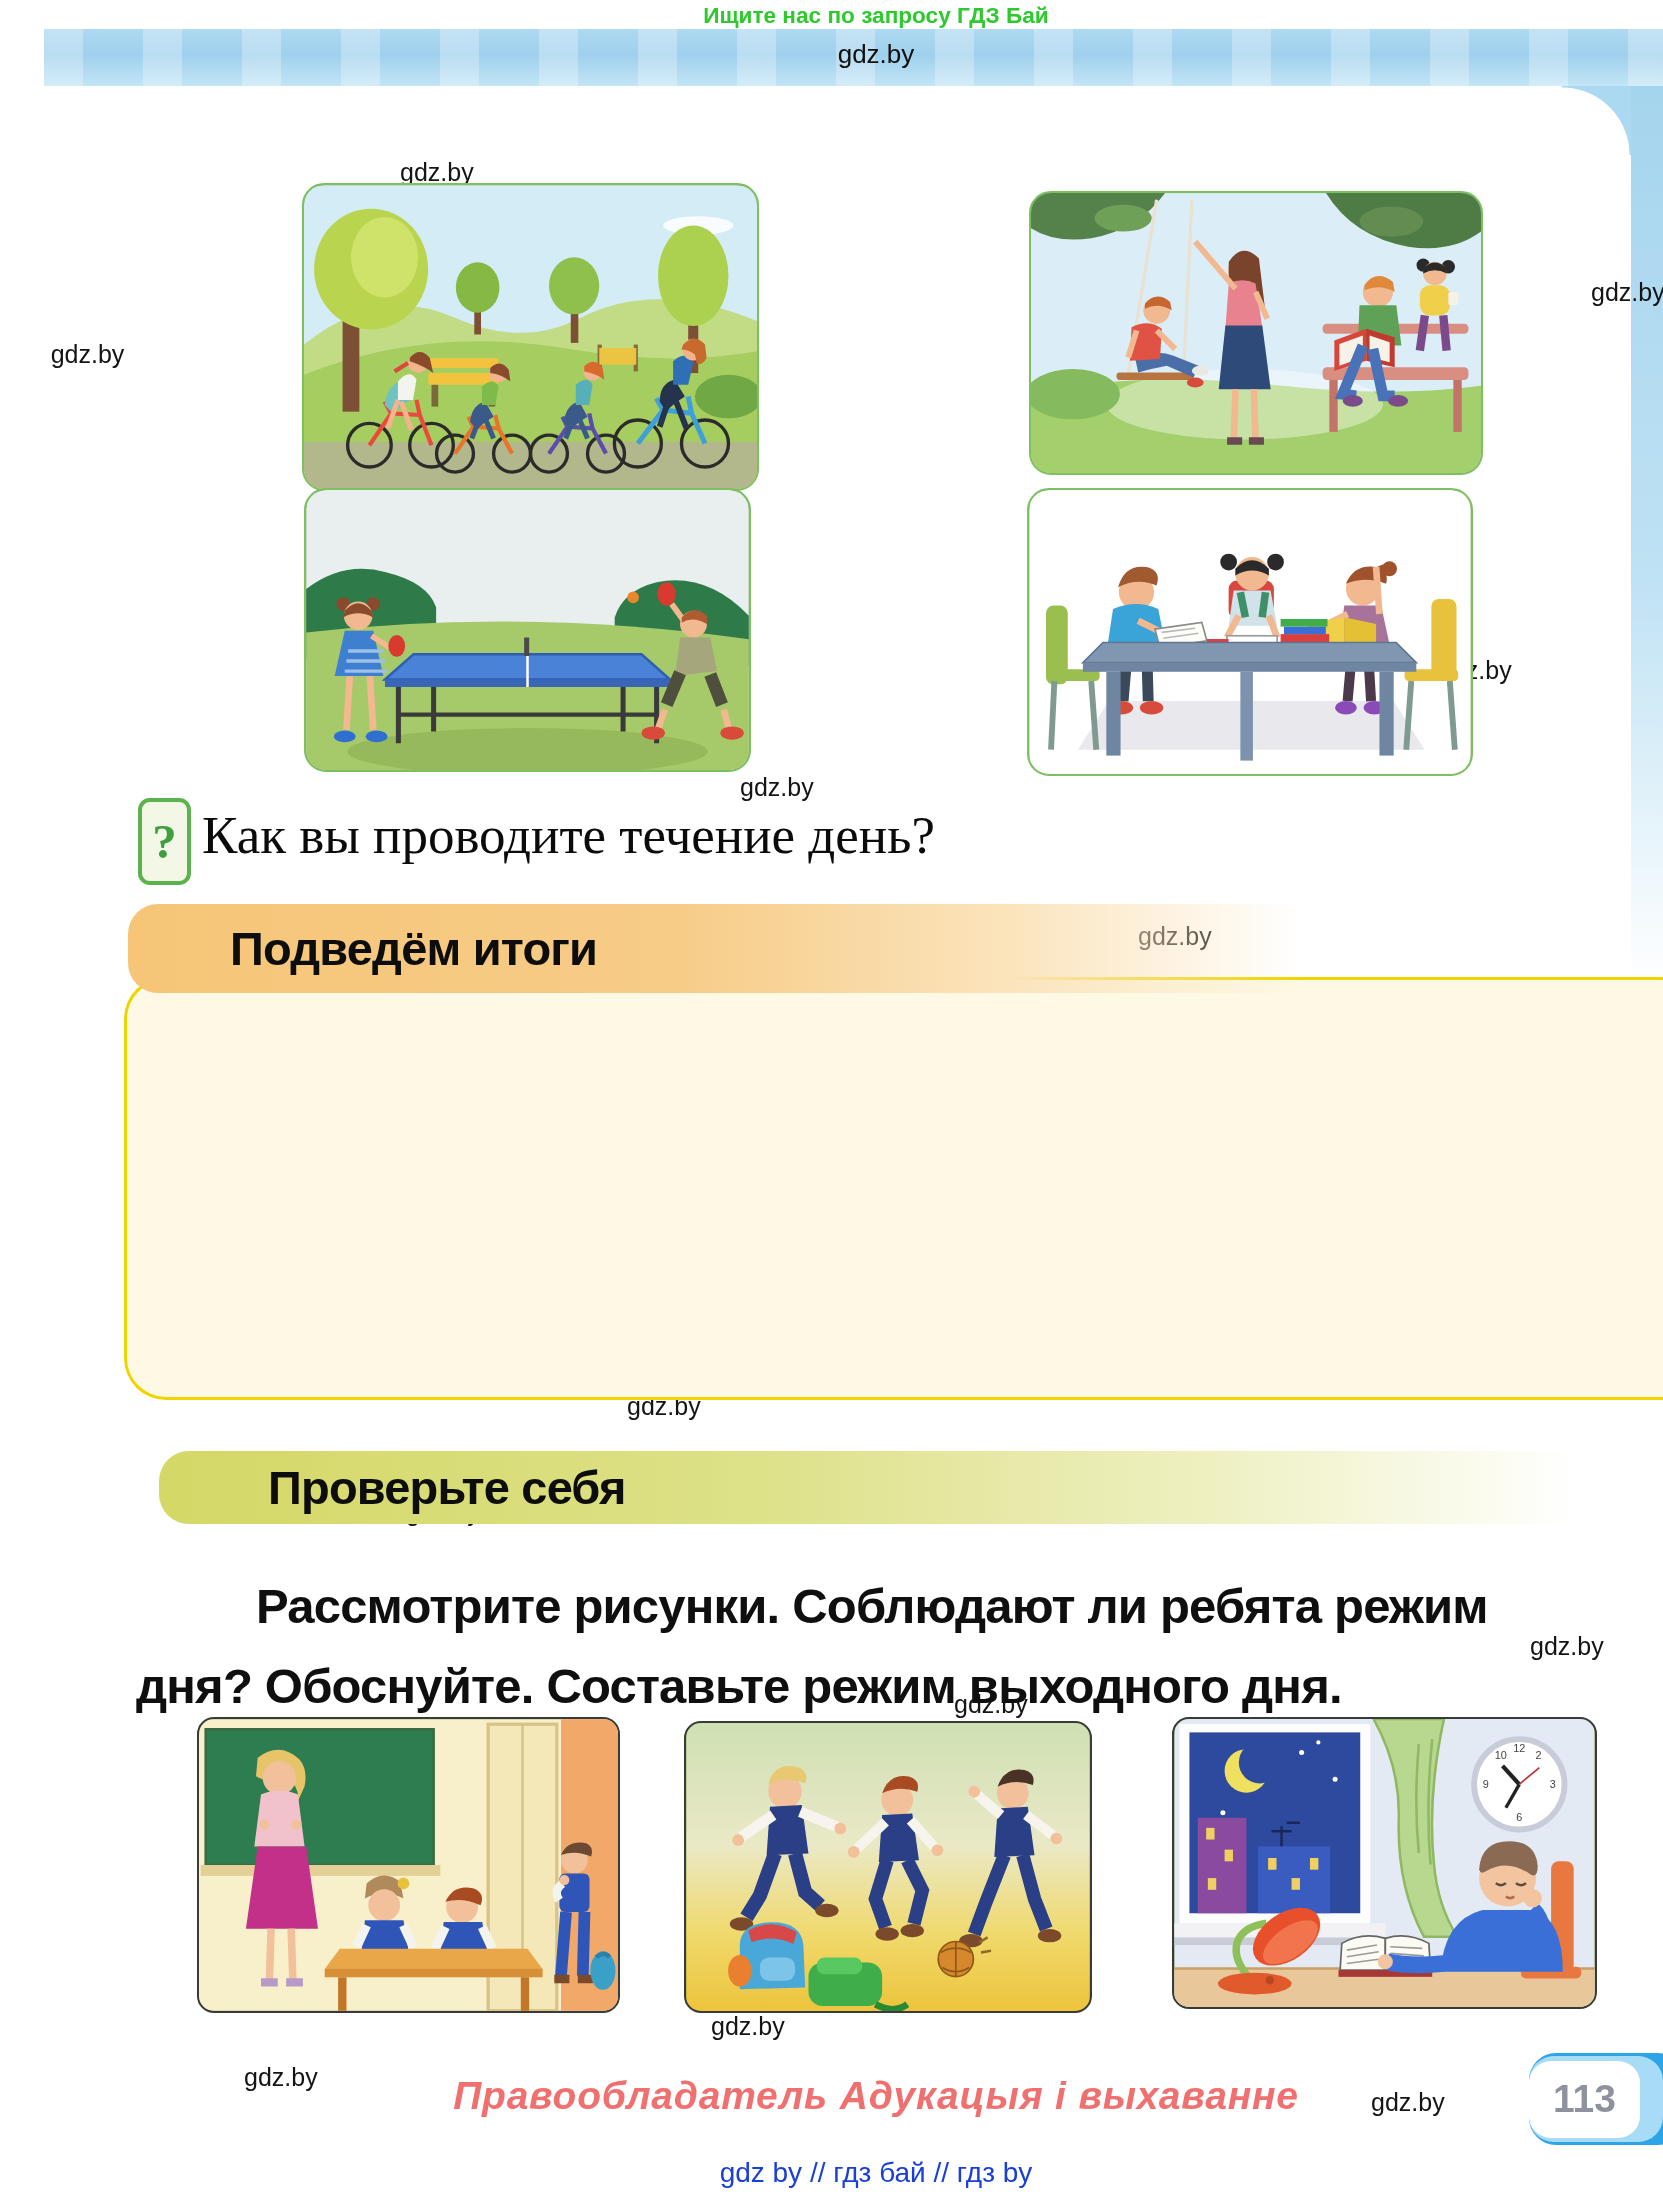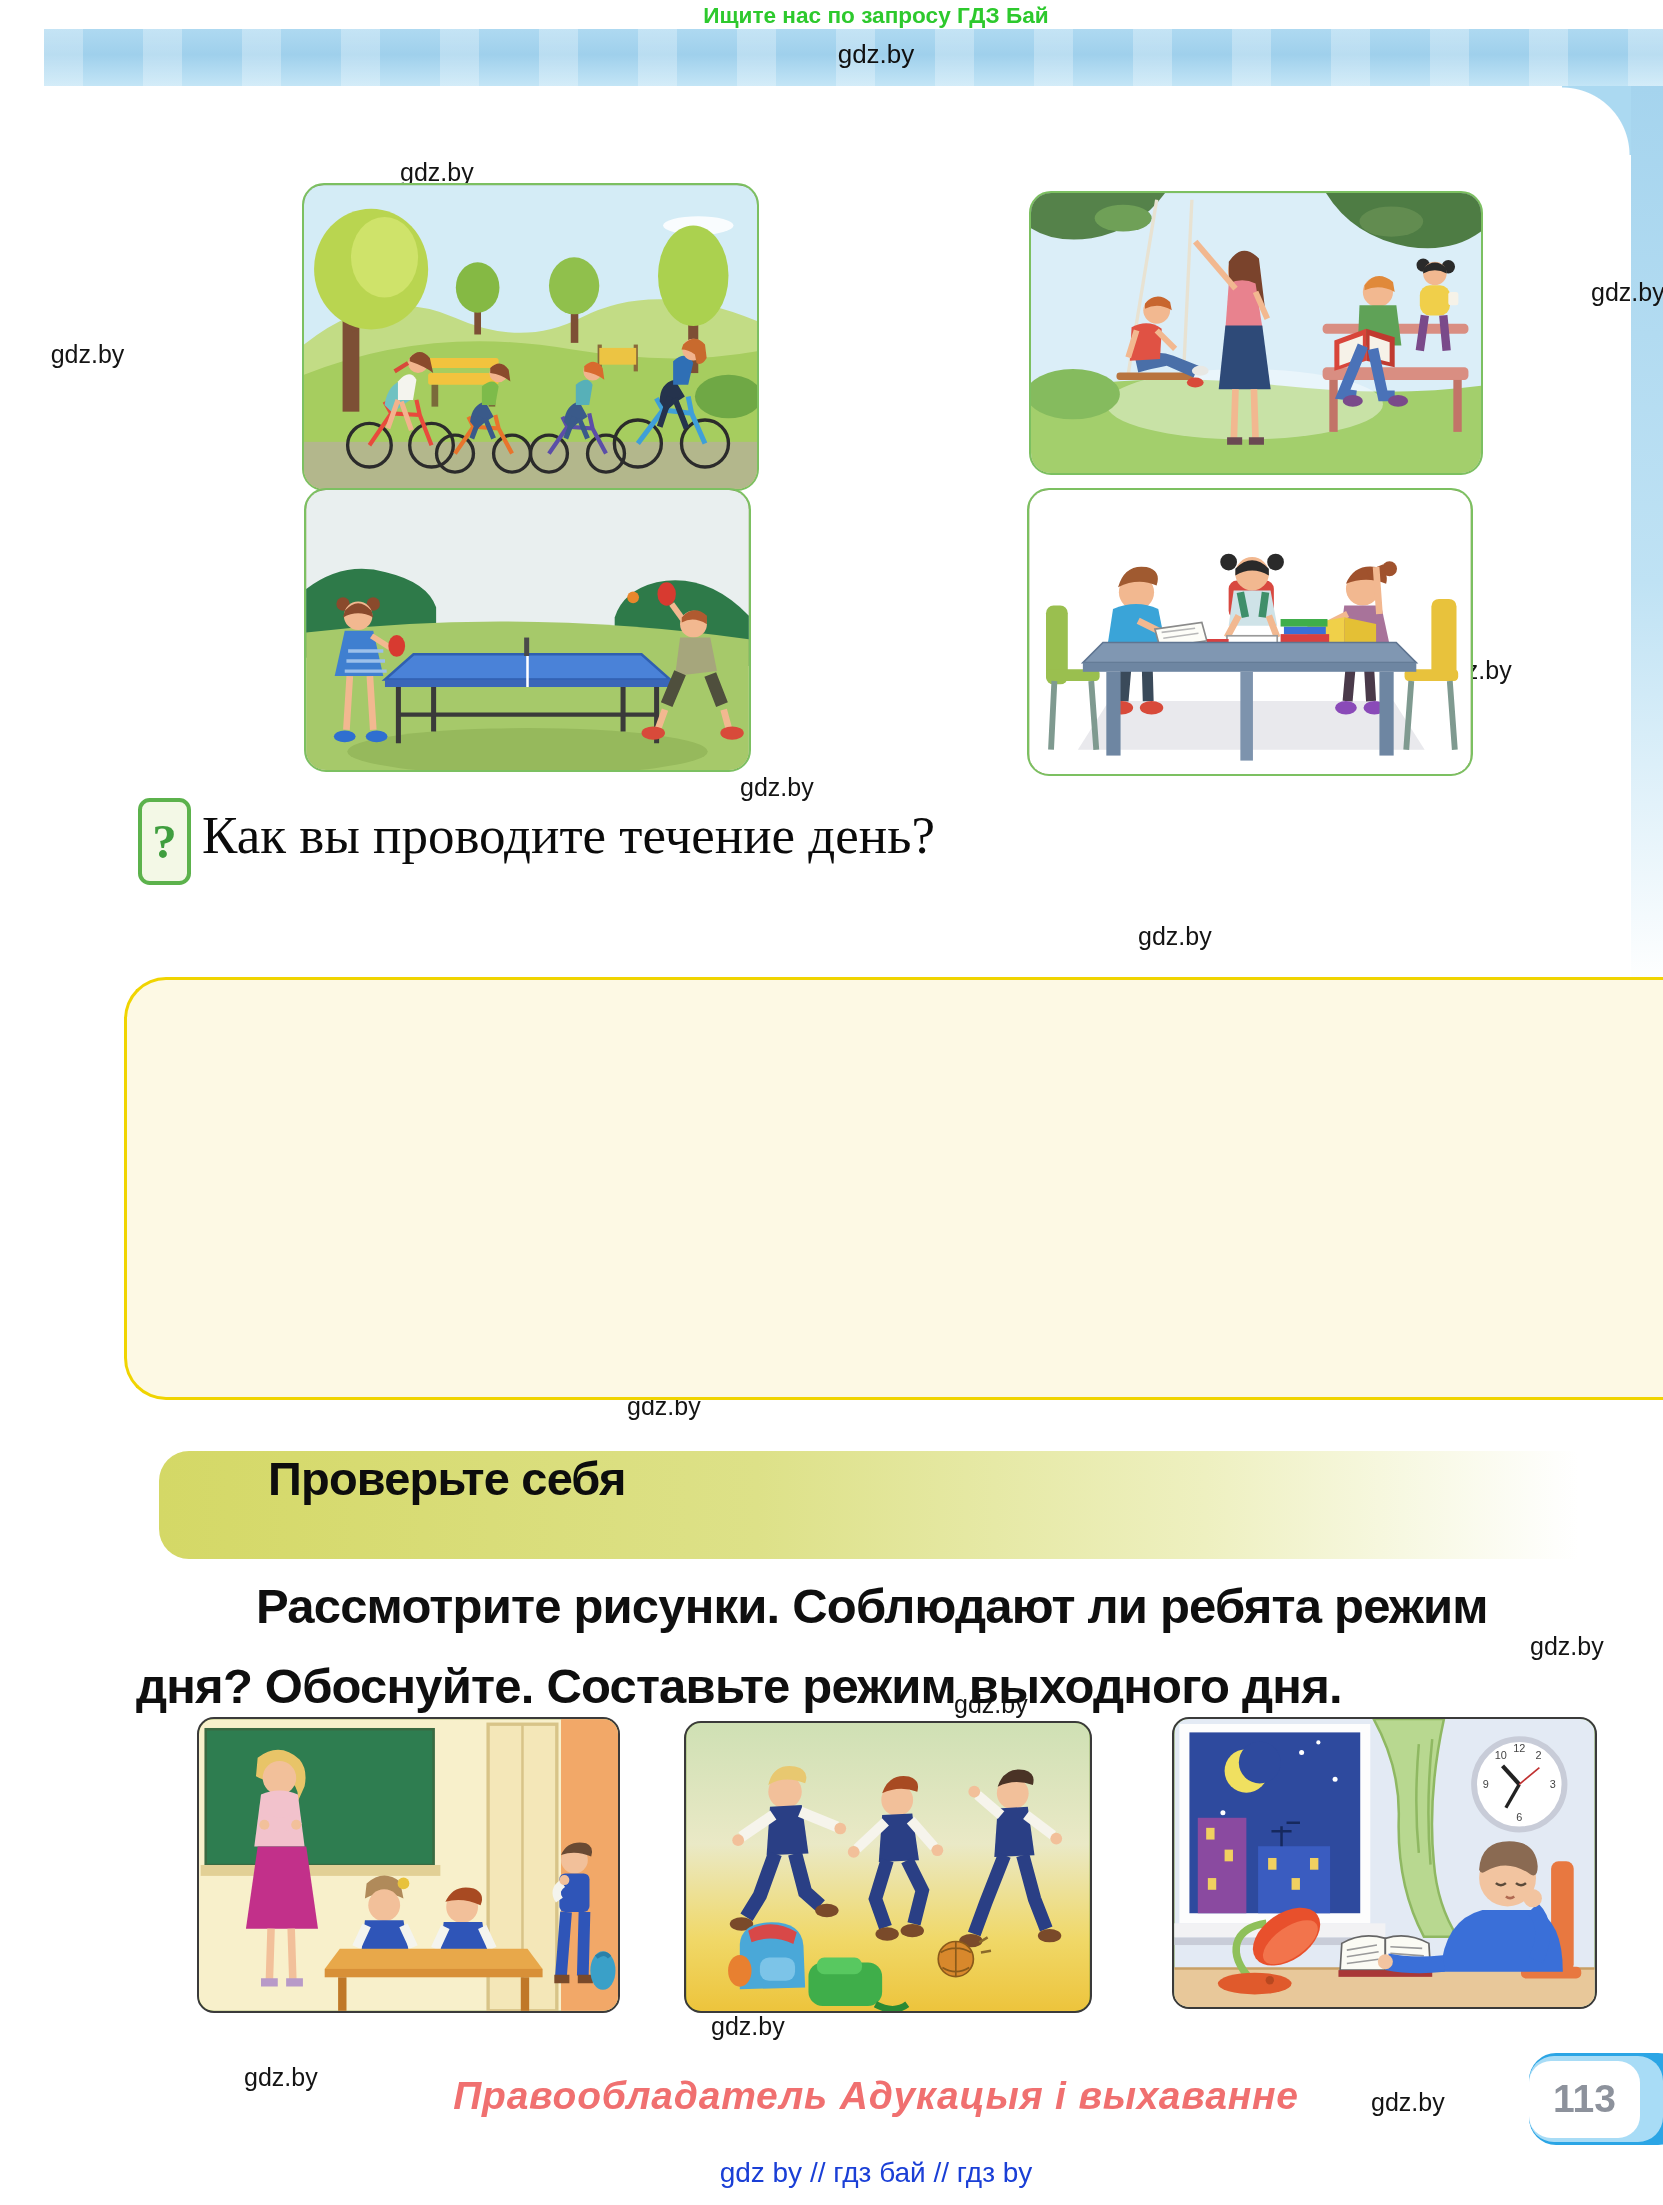--- a/index.html
+++ b/index.html
@@ -51,24 +51,24 @@
   .banner-sum{position:absolute;left:84px;top:904px;width:1224px;height:89px;
           border-radius:30px;
           background:linear-gradient(90deg,#f6c577 0%,#f7cc88 45%,#fbe4bc 72%,rgba(255,255,255,0) 96%);
           display:flex;align-items:center;}
   .banner-sum span{margin-left:102px;font-size:47px;font-weight:800;color:#0d0d0d;letter-spacing:-0.8px;}
   .sum-par{position:absolute;left:119px;top:1013px;width:1459px;
           font-family:"Liberation Serif",serif;font-size:48px;line-height:71px;color:#0c0c0c;
           white-space:pre-line;text-indent:65px;}
 
   
-  .banner-chk{position:absolute;left:115px;top:1451px;width:1459px;height:108px;
+  .banner-chk{position:absolute;left:115px;top:1451px;width:1459px;height:73px;
           border-radius:30px;
           background:linear-gradient(90deg,#d4d866 0%,#dde188 40%,#eef0c0 70%,rgba(255,255,255,0) 95%);
-          display:flex;align-items:flex-start;padding-left:35px;}
+          display:flex;align-items:center;padding-left:35px;}
   .banner-chk span{margin-left:74px;font-size:47px;font-weight:800;color:#0d0d0d;letter-spacing:-0.8px;}
   .task{position:absolute;left:92px;top:1566px;width:1480px;
           font-size:49px;font-weight:700;color:#0f0f0f;line-height:80px;
           white-space:pre-line;text-indent:120px;letter-spacing:-0.8px;}
 
   
   .copyright{position:absolute;left:0;top:2074px;width:100%;text-align:center;
           font-size:39px;font-weight:700;font-style:italic;color:#f07070;letter-spacing:0.8px;}
   .links{position:absolute;left:0;top:2157px;width:100%;text-align:center;
           font-size:28px;font-weight:500;color:#1a3fd6;}
@@ -332,20 +332,23 @@
       <rect x="92" y="217" width="17" height="100" fill="#6e86a2"></rect>
       <rect x="418" y="217" width="17" height="100" fill="#6e86a2"></rect>
       <rect x="252" y="217" width="15" height="106" fill="#7d93ad"></rect>
     </svg>
   </div>
 
   <div class="q-icon">?</div>
   <div class="q-text">Как вы проводите течение день?</div>
 
   <div class="cream-box"></div>
+  <div class="banner-sum">
+    <span>Подведём итоги</span>
+  </div>
 
   <div class="banner-chk">
     <span>Проверьте себя</span>
   </div>
   <div class="task">Рассмотрите рисунки. Соблюдают ли ребята режим
 дня? Обоснуйте. Составьте режим выходного дня.</div>
 
   <div class="ill dark" id="ill-class" aria-label="Ученик опоздал на урок, учитель у доски">
     <svg viewBox="0 0 500 348">
       <rect width="500" height="348" fill="#f8f0cb"></rect>

